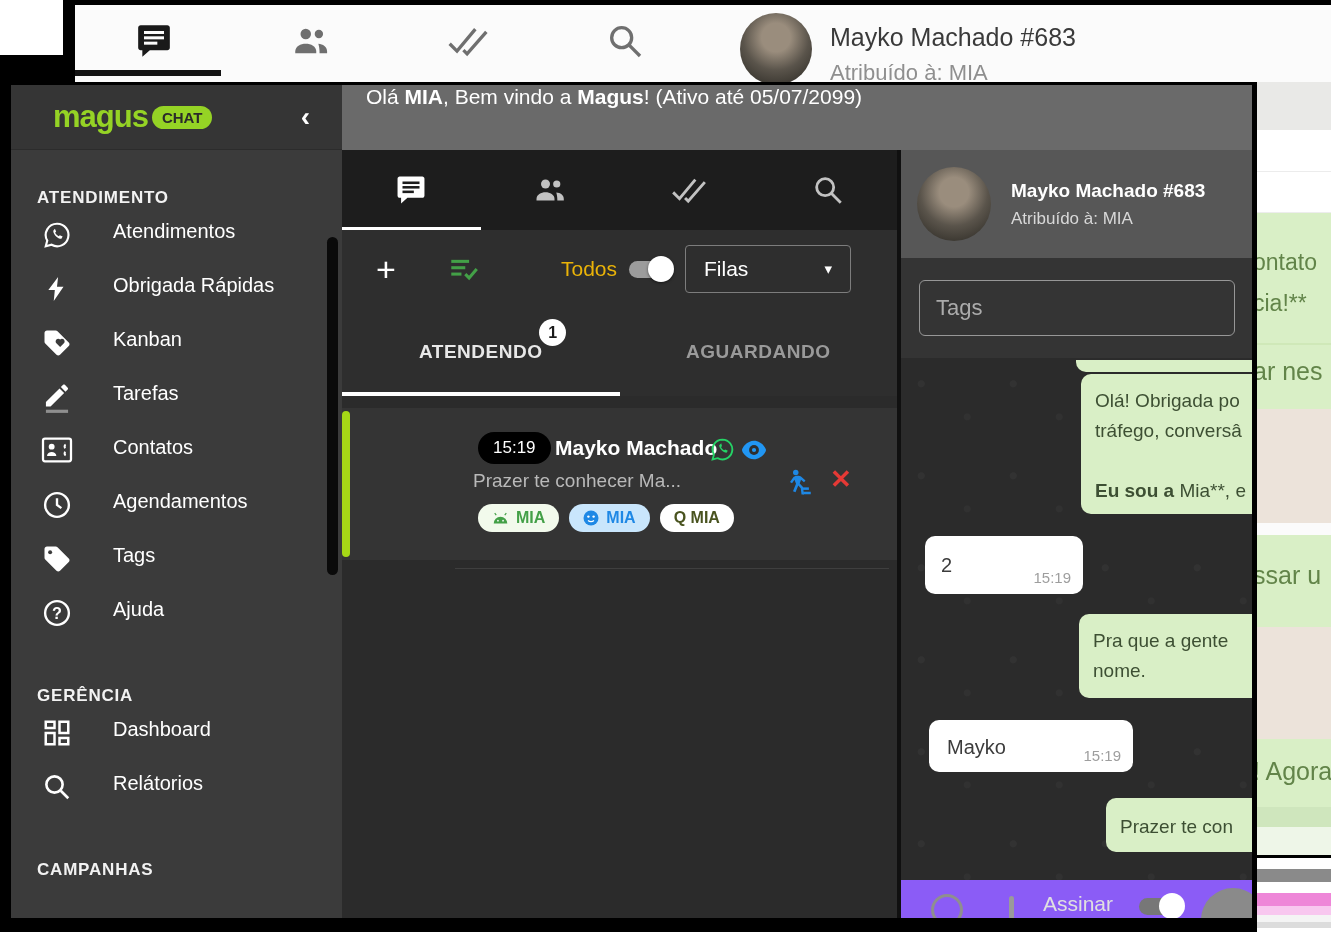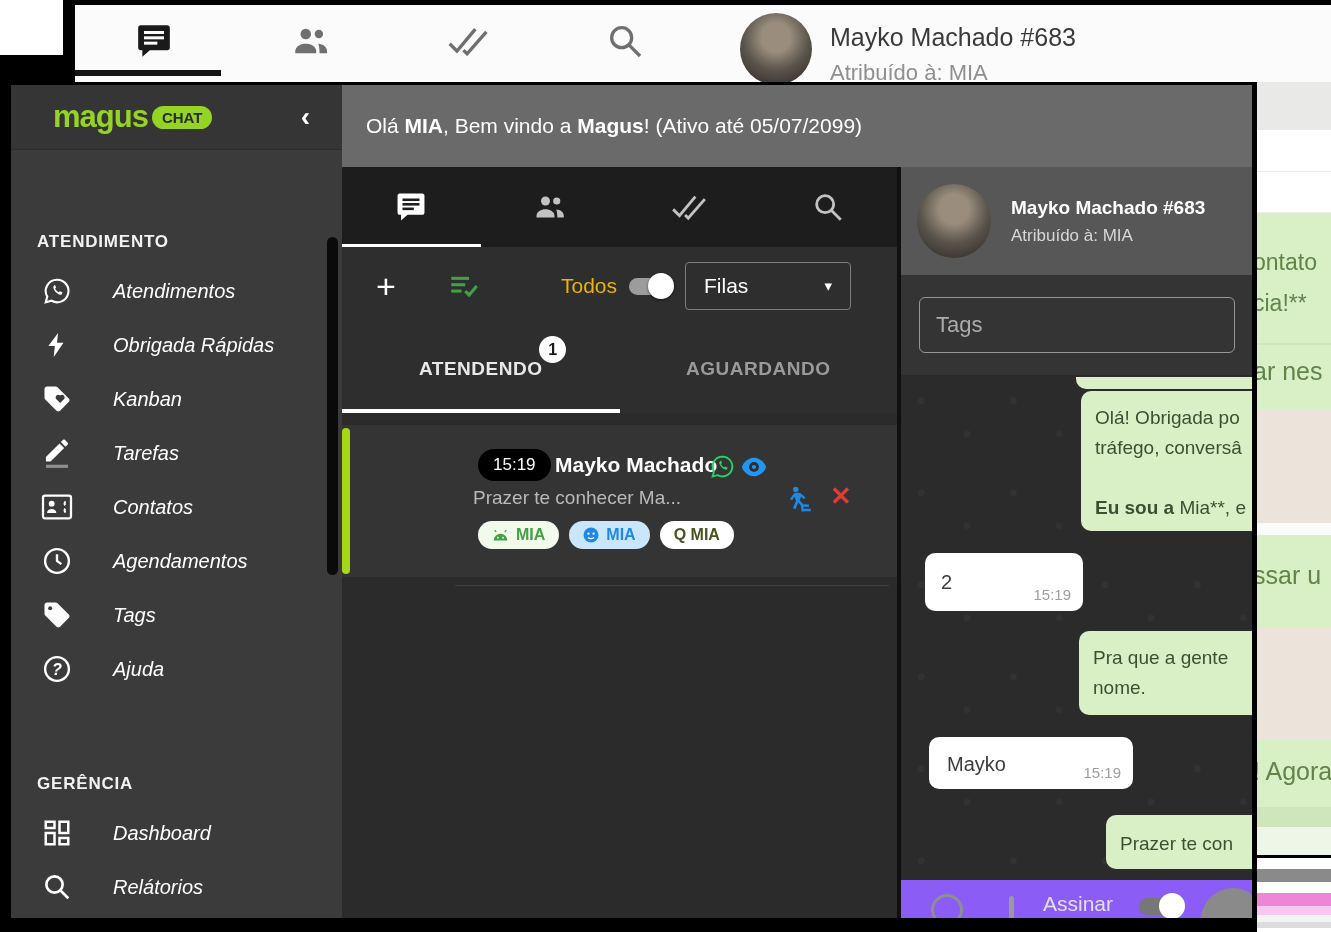--- a/index.html
+++ b/index.html
@@ -29,29 +29,29 @@
     border-left:11px solid #000;border-top:3px solid #000;border-right:5px solid #000;
     border-bottom:14px solid #000;box-sizing:border-box;display:flex;overflow:hidden;}
   .fw-sidebar{width:331px;background:#3b3b3b;position:relative;flex:none;}
   .fw-logo{height:64px;background:#353535;display:flex;align-items:center;border-bottom:1px solid #2c2c2c;}
   .brand{font-size:31px;font-weight:700;color:#95d325;letter-spacing:-1px;margin-left:42px;}
   .brand-badge{background:#95d325;color:#2a2a2a;font-weight:700;font-size:15px;border-radius:12px;
     padding:3px 10px;margin-left:4px;}
   .collapse{margin-left:auto;margin-right:32px;color:#fff;font-size:28px;font-weight:700;cursor:pointer;}
   .nav{padding-top:38px;}
   .nav-section-label{padding-left:26px;font-size:17px;font-weight:700;color:#f2f2f2;
-    letter-spacing:.8px;margin-bottom:12px;margin-top:44px;}
+    letter-spacing:.8px;margin-bottom:12px;}
   .nav-gap{height:34px;}
-  .nav-item{height:54px;display:flex;align-items:center;cursor:pointer;font-style:italic;}
+  .nav-item{height:54px;display:flex;align-items:flex-start;cursor:pointer;}
   .nav-ico{width:32px;margin-left:30px;display:flex;justify-content:center;}
   .nav-label{margin-left:40px;font-size:20px;color:#fff;}
   .fw-scrollthumb{position:absolute;left:316px;top:152px;width:11px;height:338px;background:#0a0a0a;border-radius:6px;}
 
   .fw-main{flex:1;display:flex;flex-direction:column;min-width:0;}
-  .fw-banner{height:82px;background:#6a6a6a;display:flex;align-items:center;color:#fff;font-size:21px;
+  .fw-banner{height:65px;background:#6a6a6a;display:flex;align-items:flex-start;color:#fff;font-size:21px;
     padding-left:24px;flex:none;}
   .fw-banner span{white-space:pre;}
   .fw-banner .b{font-weight:700;}
   .fw-content{flex:1;display:flex;min-height:0;}
 
   
   .fw-listpanel{width:555px;flex:none;display:flex;flex-direction:column;background:#2e2e2e;}
   .lp-tabbar{height:80px;background:#1d1d1d;display:flex;position:relative;flex:none;}
   .lp-tab{width:139px;display:flex;align-items:center;justify-content:center;cursor:pointer;}
   .lp-underline{position:absolute;left:0;bottom:0;width:139px;height:3px;background:#fff;}

